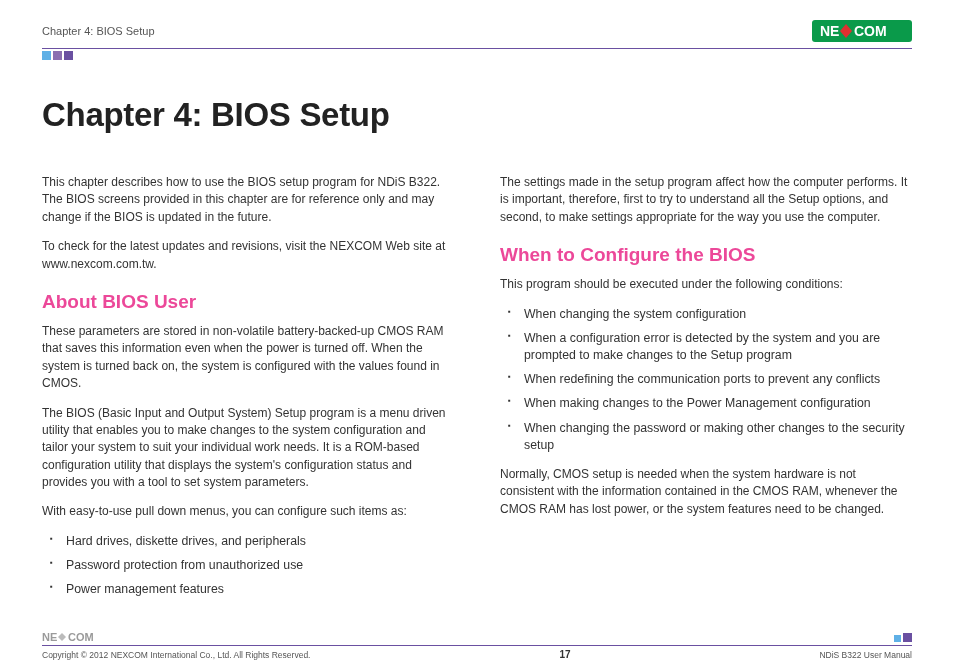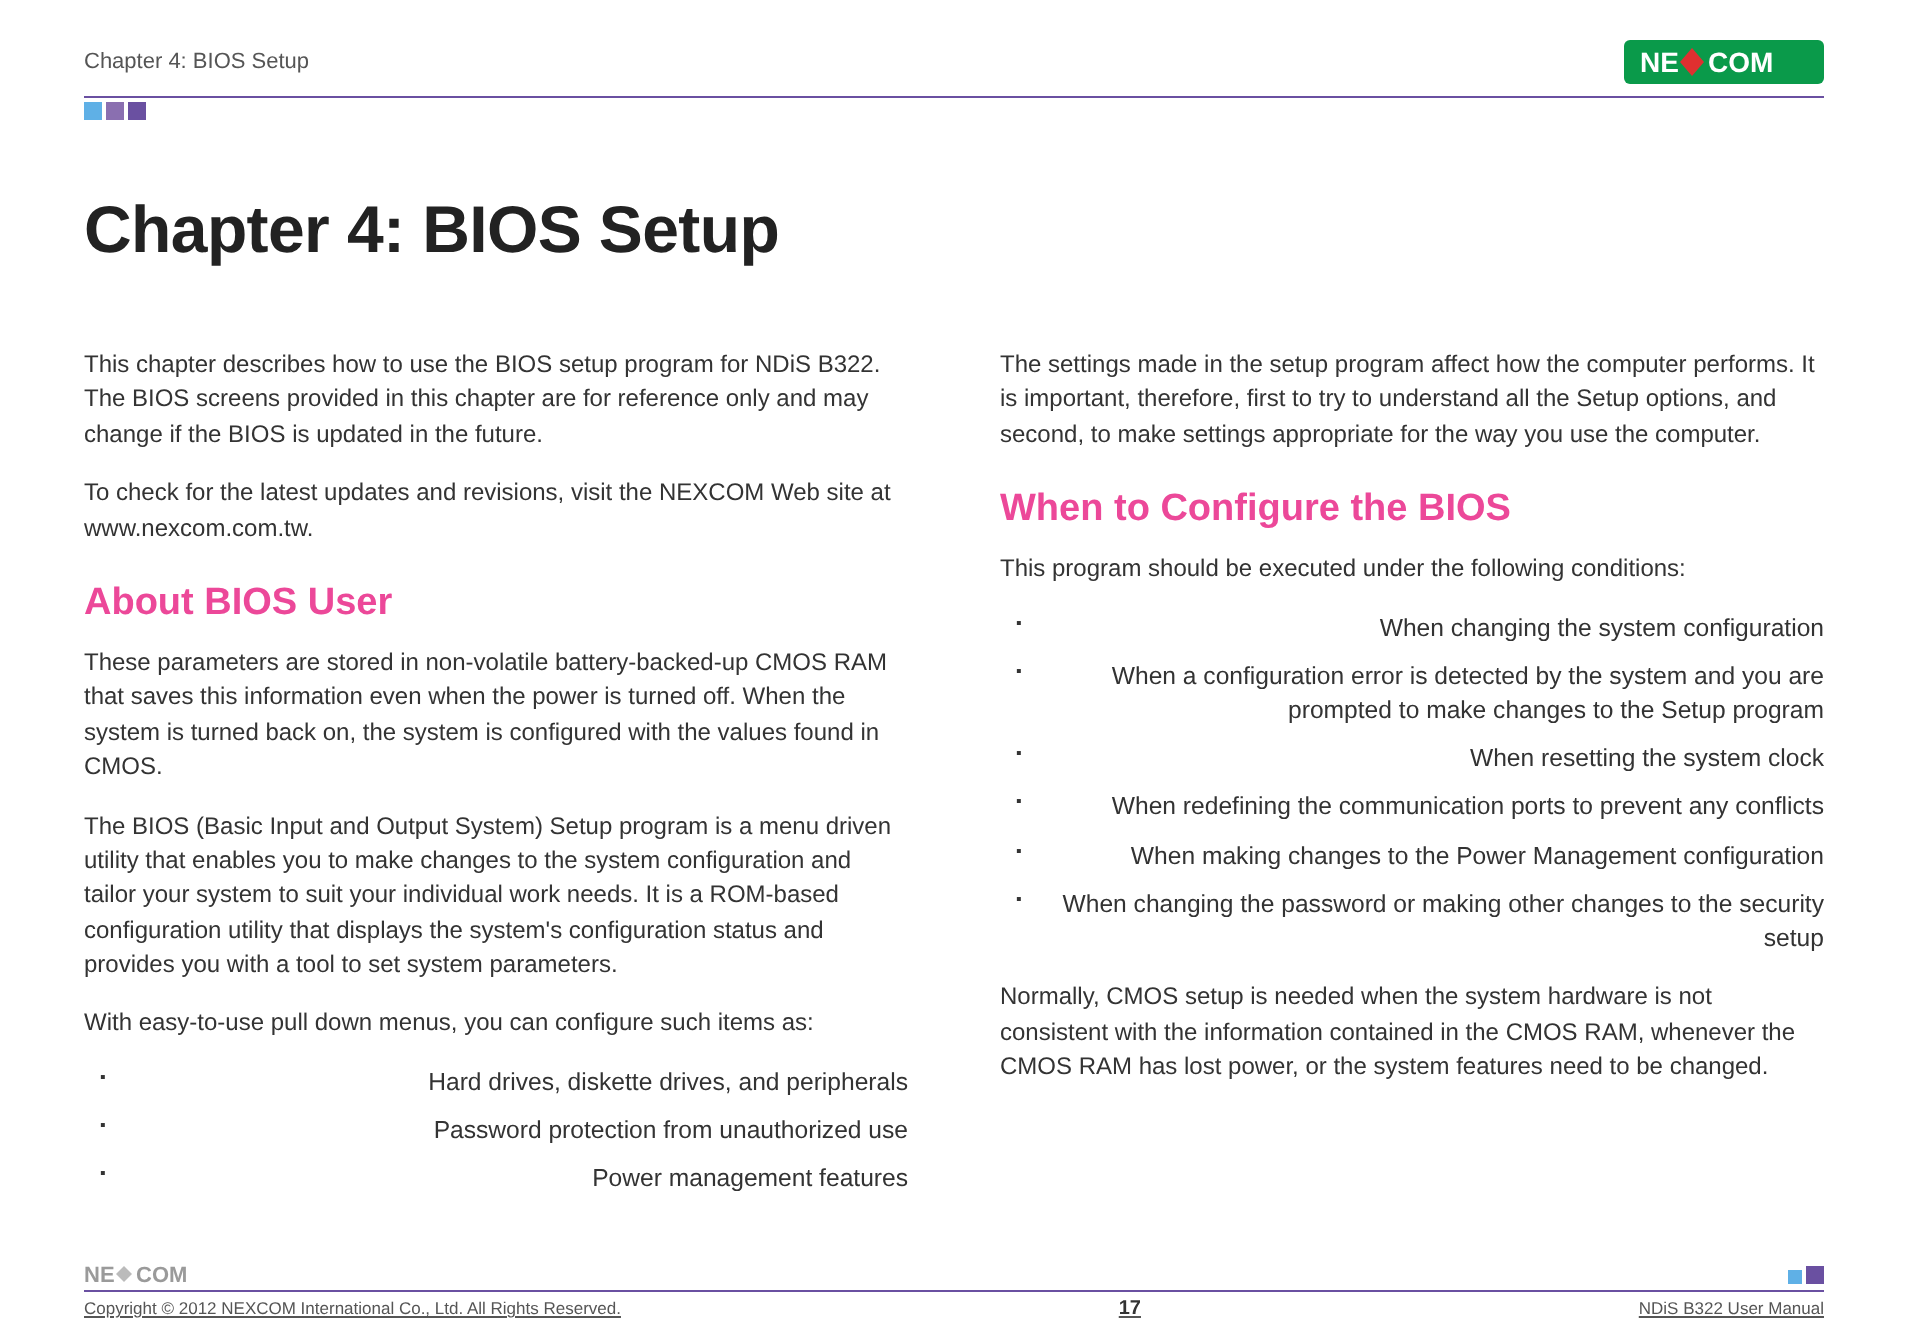--- a/index.html
+++ b/index.html
@@ -66,21 +66,20 @@
       font-size: 19px;
       font-weight: 700;
       color: #ec4899;
       margin-top: 18px;
       margin-bottom: 10px;
     }
     ul.bullets {
       list-style: none;
       padding-left: 14px;
       margin-bottom: 12px;
-      text-align: right;
     }
     ul.bullets li {
       font-size: 12.3px;
       line-height: 1.4;
       color: #333;
       position: relative;
       padding-left: 10px;
       margin-bottom: 7px;
     }
     ul.bullets li::before {
@@ -98,24 +97,23 @@
       bottom: 12px;
     }
     .footer-rule {
       border: none;
       border-top: 1px solid #6a50a1;
       margin-bottom: 3px;
     }
     .footer-row {
       display: flex;
       justify-content: space-between;
-      align-items: flex-start;
+      align-items: center;
       font-size: 8.5px;
       color: #555;
-      text-decoration: underline;
     }
     .footer-row .pagenum {
       font-weight: 700;
       font-size: 10px;
       color: #333;
     }
     .logo-bottom { display: flex; align-items: center; margin-bottom: 2px; }
     .footer-right-squares {
       display: flex;
       align-items: flex-end;
@@ -166,21 +164,20 @@
     </ul>
   </div>
 
   <div class="col">
     <p class="para">The settings made in the setup program affect how the computer performs. It is important, therefore, first to try to understand all the Setup options, and second, to make settings appropriate for the way you use the computer.</p>
     <h2>When to Configure the BIOS</h2>
     <p class="para">This program should be executed under the following conditions:</p>
     <ul class="bullets">
       <li>When changing the system configuration</li>
       <li>When a configuration error is detected by the system and you are prompted to make changes to the Setup program</li>
-      <li>When resetting the system clock</li>
       <li>When redefining the communication ports to prevent any conflicts</li>
       <li>When making changes to the Power Management configuration</li>
       <li>When changing the password or making other changes to the security setup</li>
     </ul>
     <p class="para">Normally, CMOS setup is needed when the system hardware is not consistent with the information contained in the CMOS RAM, whenever the CMOS RAM has lost power, or the system features need to be changed.</p>
   </div>
 </div>
 
 <div class="footer">
   <div class="logo-bottom">

